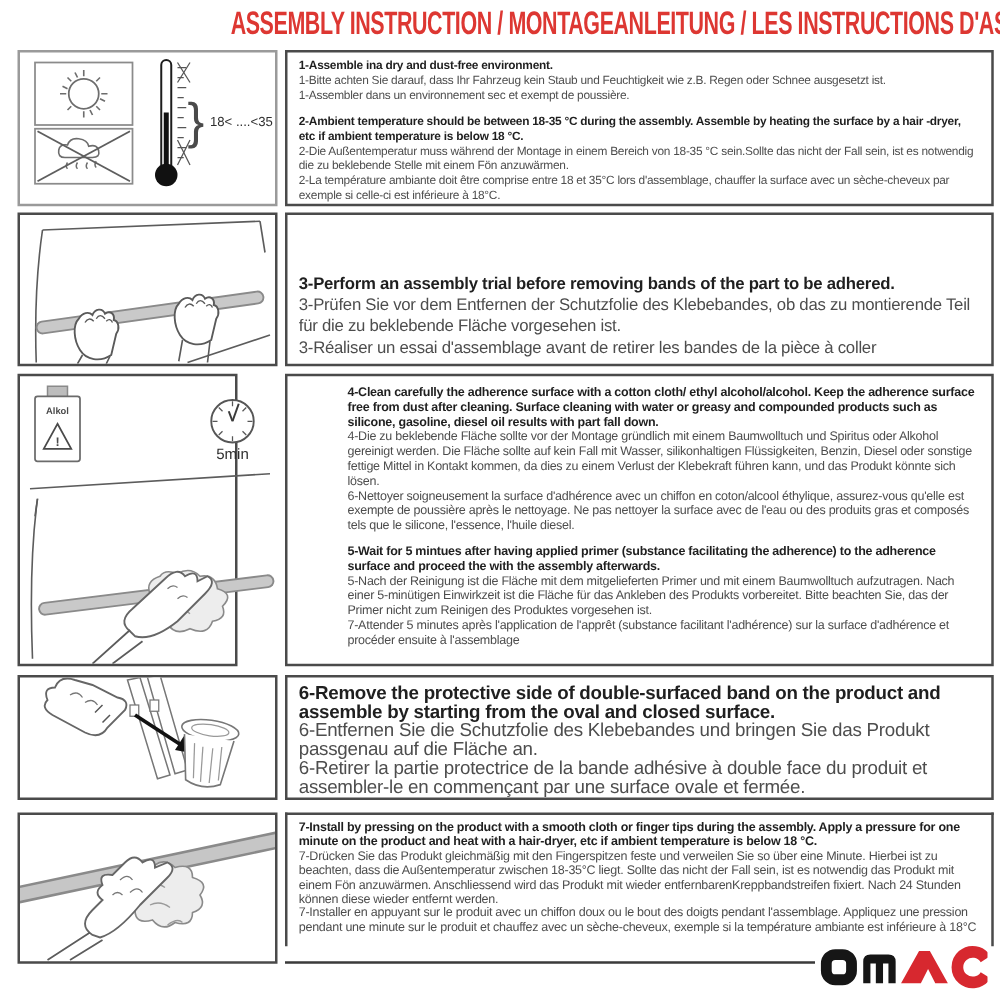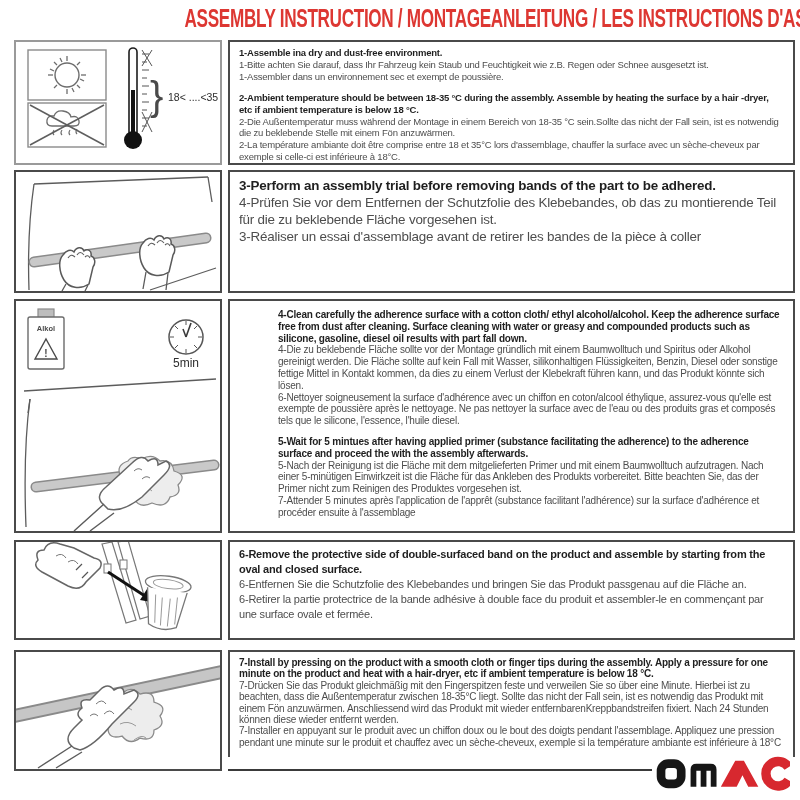--- a/index.html
+++ b/index.html
@@ -15,23 +15,23 @@
   .box { position:absolute; box-sizing:border-box; background:#fff; border:2px solid #4a4a4a; }
   .box.light { border-color:#9a9a9a; }
   .textbox { padding:5px 9px; }
   .textbox p { margin:0; letter-spacing:-0.2px; }
   .en { font-weight:bold; color:#1f1f1f; }
   .de,.fr { font-weight:normal; color:#4d4d4d; }
   .gap { height:9px; }
   .fs1 { font-size:9.5px; line-height:11.9px; }
   .fs2 { font-size:13.4px; line-height:17px; }
   .fs3 { font-size:10px; line-height:11.8px;padding-left:48px; }
-  .fs4 { font-size:11px; line-height:15px; }
+  .fs4 { font-size:15px; line-height:15px; }
   .fs5 { font-size:10px; line-height:11.4px; }
-  .vcenter { display:flex; flex-direction:column; justify-content:flex-start; }
+  .vcenter { display:flex; flex-direction:column; justify-content:flex-end; }
   .nobottom { border-bottom:none; }
   .footer-rule { position:absolute; left:228px; top:769px; width:424px; border-top:2px solid #3a3a3a; }
   .logo { position:absolute; left:656px; top:752px; width:134px; height:42px; }
   svg { display:block; }
   svg text { font-family:"Liberation Sans", sans-serif; }
 </style>
 </head>
 <body>
 
 <div class="page">
@@ -138,26 +138,26 @@
         <path d="M8 34 C3 26 2 14 7 9 C10 4 15 3 18 6 C20 1 26 0 28 5 C32 2 36 5 35 10 C39 11 40 17 37 21 L33 38 C24 44 13 42 8 34 Z" fill="#fff" stroke="#5a5a5a" stroke-width="1.5"></path>
         <path d="M12 12 q3 -5 7 -1 M21 9 q3 -5 7 0 M29 11 q3 -3 5 1" fill="none" stroke="#5a5a5a" stroke-width="1.1"></path>
         <path d="M10 38 L7 55 M32 39 L30 56" fill="none" stroke="#5a5a5a" stroke-width="1.3"></path>
       </g>
     </svg>
   </div>
 
   <div class="box textbox fs2 vcenter" style="left:228px; top:170px; width:567px; height:123px;">
     <div class="step">
       <p class="en">3-Perform an assembly trial before removing bands of the part to be adhered.</p>
-      <p class="de">4-Prüfen Sie vor dem Entfernen der Schutzfolie des Klebebandes, ob das zu montierende Teil für die zu beklebende Fläche vorgesehen ist.</p>
+      <p class="de">3-Prüfen Sie vor dem Entfernen der Schutzfolie des Klebebandes, ob das zu montierende Teil für die zu beklebende Fläche vorgesehen ist.</p>
       <p class="fr">3-Réaliser un essai d'assemblage avant de retirer les bandes de la pièce à coller</p>
     </div>
   </div>
 
-  <div class="box" style="left:14px; top:299px; width:208px; height:234px;">
+  <div class="box" style="left:14px; top:299px; width:176px; height:234px;">
     <svg viewBox="0 0 204 230" width="204" height="230">
       <g>
         <rect x="22" y="8" width="16" height="9" fill="#bdbdbd" stroke="#8a8a8a" stroke-width="1.2"></rect>
         <rect x="12" y="16" width="36" height="52" rx="2" fill="#fff" stroke="#6b6b6b" stroke-width="1.4"></rect>
         <text x="30" y="30" font-size="7.5" font-weight="bold" fill="#4a4a4a" text-anchor="middle">Alkol</text>
         <g>
           <path d="M30 38 L41 58 L19 58 Z" fill="none" stroke="#4a4a4a" stroke-width="1.4"></path>
           <text x="30" y="56" font-size="10" font-weight="bold" fill="#4a4a4a" text-anchor="middle">!</text>
         </g>
       </g>

